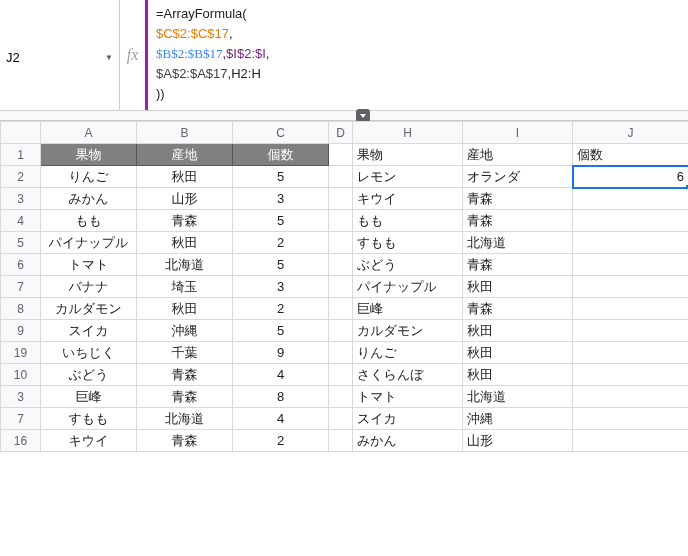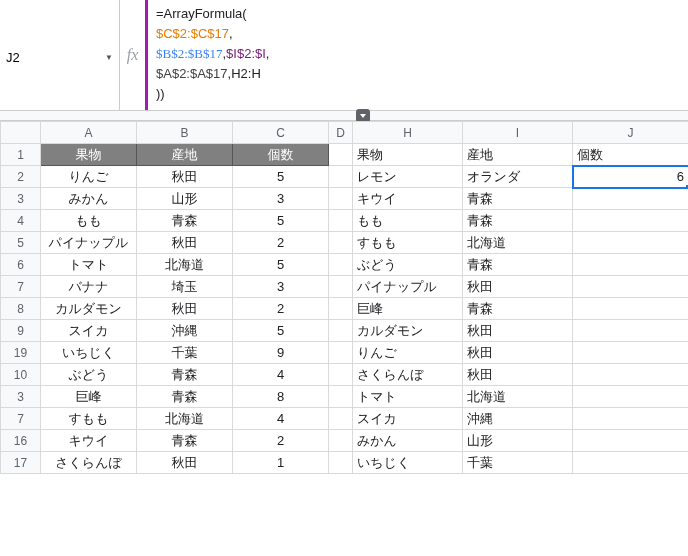--- a/index.html
+++ b/index.html
@@ -339,25 +339,15 @@
         <tr>
           <td class="rowhdr">16</td>
           <td class="center">キウイ</td>
           <td class="center">青森</td>
           <td class="center">2</td>
           <td></td>
           <td class="left">みかん</td>
           <td class="left">山形</td>
           <td class="right"></td>
         </tr>
-        <tr>
-          <td class="rowhdr">17</td>
-          <td class="center">さくらんぼ</td>
-          <td class="center">秋田</td>
-          <td class="center">1</td>
-          <td></td>
-          <td class="left">いちじく</td>
-          <td class="left">千葉</td>
-          <td class="right"></td>
-        </tr>
       </tbody>
   </table>
 </div>
 
 </body></html>

